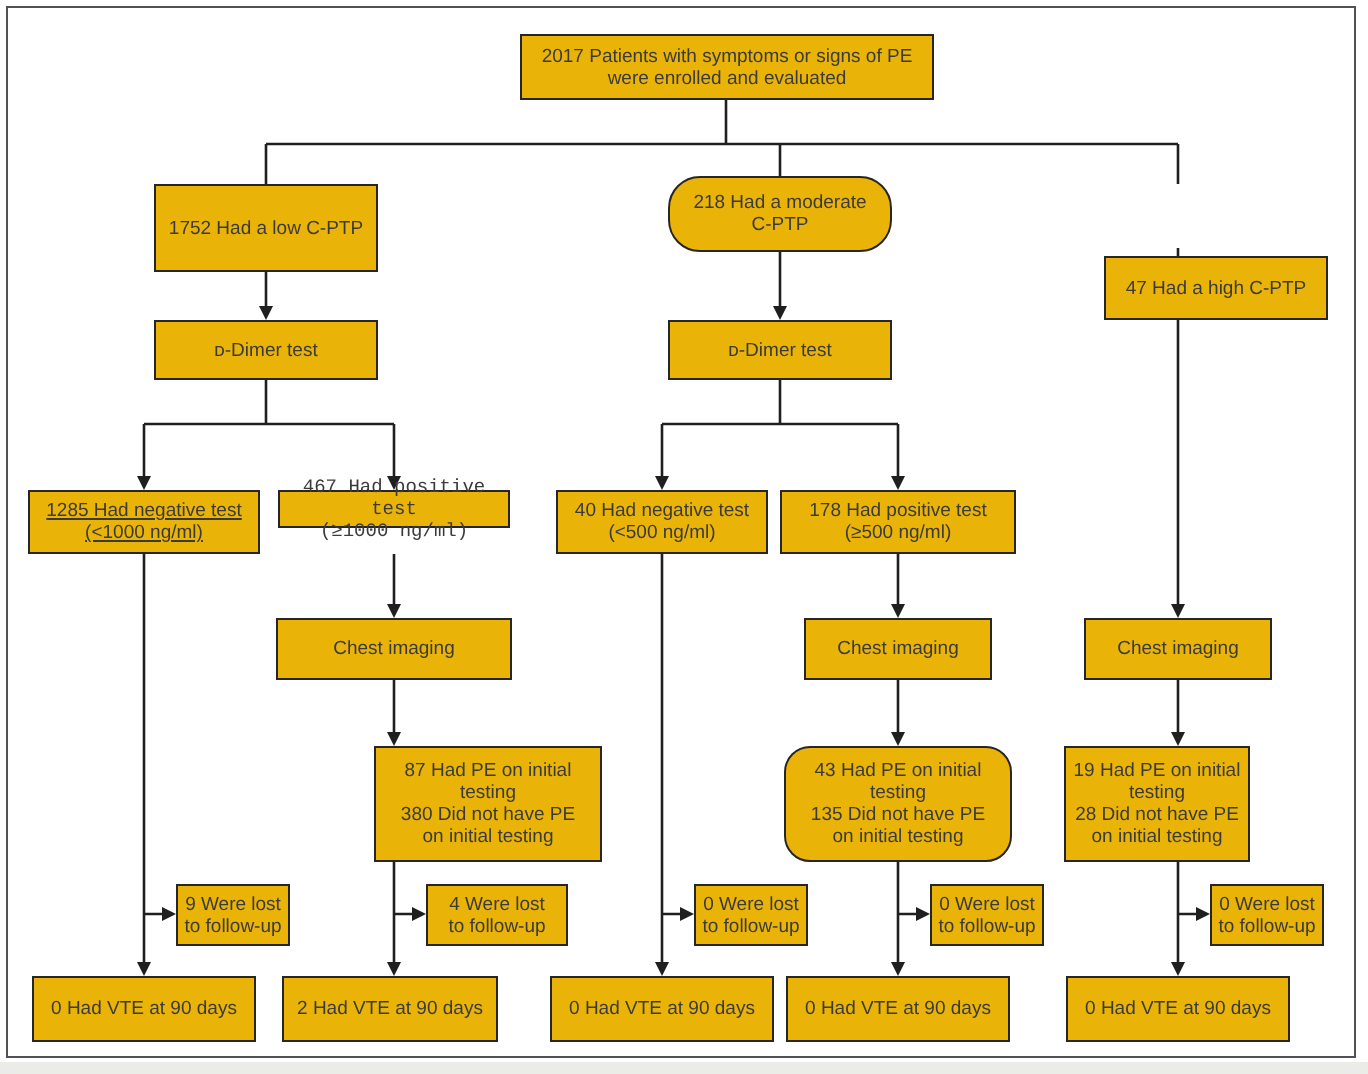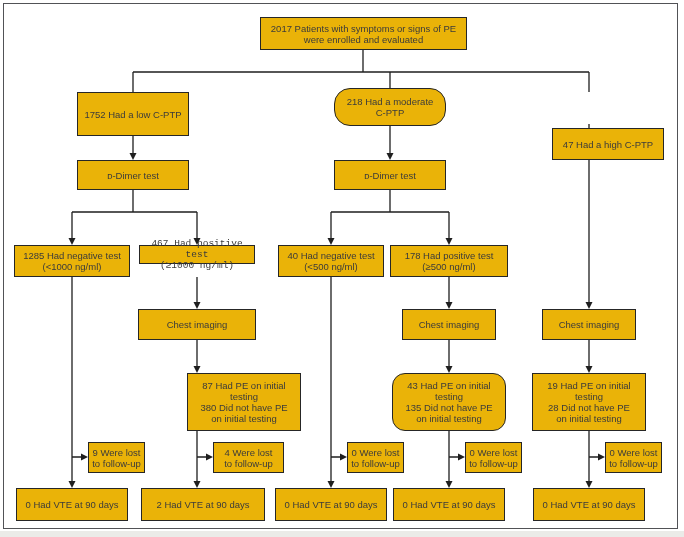--- a/index.html
+++ b/index.html
@@ -43,41 +43,41 @@
   
   .n-enrolled   { left:260px; top:17px;  width:207px; height:33px; }
   
   .n-low        { left:77px;  top:92px;  width:112px; height:44px; }
   .n-moderate   { left:334px; top:88px;  width:112px; height:38px;border-radius:16px; }
   .n-high       { left:552px; top:92px;  width:112px; height:32px;margin-top:36px; }
   
   .n-dd-low     { left:77px;  top:160px; width:112px; height:30px; }
   .n-dd-mod     { left:334px; top:160px; width:112px; height:30px; }
   
-  .n-neg-low    { left:14px;  top:245px; width:116px; height:32px; }
+  .n-neg-low    { left:14px;  top:245px; width:116px; height:32px;text-decoration:underline; }
   .n-pos-low    { left:139px; top:245px; width:116px; height:19px;font-family:Liberation Mono, monospace; }
   .n-neg-mod    { left:278px; top:245px; width:106px; height:32px; }
   .n-pos-mod    { left:390px; top:245px; width:118px; height:32px; }
   
   .n-ci-low     { left:138px; top:309px; width:118px; height:31px; }
   .n-ci-mod     { left:402px; top:309px; width:94px;  height:31px; }
   .n-ci-high    { left:542px; top:309px; width:94px;  height:31px; }
   
   .n-pe-low     { left:140px; top:373px; width:114px; height:58px;margin-left:47px; }
   .n-pe-mod     { left:392px; top:373px; width:114px; height:58px;border-radius:13px; }
-  .n-pe-high    { left:532px; top:373px; width:114px; height:58px; }
+  .n-pe-high    { left:532px; top:373px; width:93px; height:58px; }
   
   .n-lost1      { left:88px;  top:442px; width:57px;  height:31px; }
   .n-lost2      { left:213px; top:442px; width:71px;  height:31px; }
   .n-lost3      { left:347px; top:442px; width:57px;  height:31px; }
   .n-lost4      { left:465px; top:442px; width:57px;  height:31px; }
   .n-lost5      { left:605px; top:442px; width:57px;  height:31px; }
   
   .n-vte1       { left:16px;  top:488px; width:112px; height:33px; }
-  .n-vte2       { left:141px; top:488px; width:124px; height:33px; }
+  .n-vte2       { left:141px; top:488px; width:108px; height:33px; }
   .n-vte3       { left:275px; top:488px; width:112px; height:33px; }
   .n-vte4       { left:393px; top:488px; width:112px; height:33px; }
   .n-vte5       { left:533px; top:488px; width:112px; height:33px; }
 </style>
 </head>
 <body>
 
 <div class="frame"></div>
 <div class="footer-strip"></div>
 

